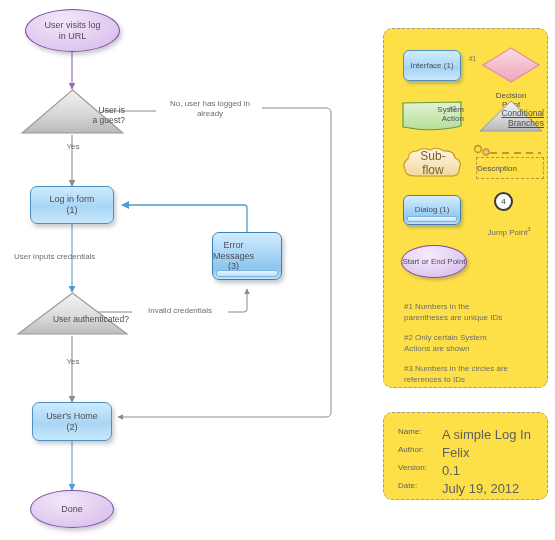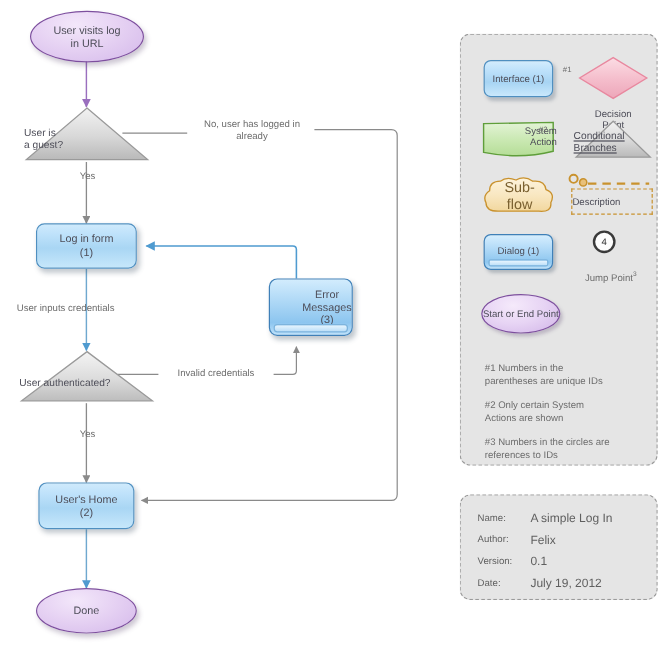--- a/index.html
+++ b/index.html
@@ -39,45 +39,44 @@
   }
   .dialogbox{
     border-radius:7px;
     border:1.2px solid #3f80b8;
     background:linear-gradient(180deg,#d2ecfd 0%,#aed8f6 40%,#8cc5ef 78%,#bfe2fb 100%);
     color:#4d4d58;
     box-shadow:2px 3px 4px rgba(60,80,100,.32);
     font-size:9px;
     position:absolute;
     box-sizing:border-box;
-    display:flex;align-items:center;justify-content:flex-end;text-align:center;
+    display:flex;align-items:center;justify-content:flex-start;text-align:center;
     line-height:1.18;
-    margin-left:12px;
   }
   .dialogbox::after{
     content:"";position:absolute;left:3px;right:3px;bottom:2.5px;height:5px;
     border-radius:3px;
     background:linear-gradient(180deg,#e8f5fe,#bcdff8);
     border:1px solid #7db4dd;
   }
 
   
   .tri{position:absolute;}
   .tri .tritext{
-    position:absolute;left:0;width:100%;text-align:left;
+    position:absolute;left:0;width:100%;text-align:right;
     font-size:8.5px;color:#4d4d58;line-height:1.15;white-space:pre-line;
   }
 
   
   .elabel{position:absolute;font-size:8px;color:#6d6d6d;white-space:pre-line;
           text-align:center;line-height:1.25;}
 
   
   .dashbox{position:absolute;box-sizing:border-box;
-    border:1.6px dashed #9a9a9a;border-radius:9px;background:#e5e5e5;}
+    border:1.6px dashed #9a9a9a;border-radius:9px;background:#fde047;}
 
   .lg-item{position:absolute;box-sizing:border-box;display:flex;
     align-items:center;justify-content:center;text-align:center;
     font-size:8px;line-height:1.18;color:#4d4d58;}
 
   .lg-iface{
     border-radius:6px;border:1.1px solid #4f8fc0;
     background:linear-gradient(180deg,#d3ecfd 0%,#bfe2fb 25%,#a7d4f3 60%,#c9e8fc 100%);
     box-shadow:2px 2.5px 3px rgba(60,80,100,.28);
   }
@@ -118,21 +117,21 @@
     font-size:8px;color:#4d4d58;}
 
   .jumpcircle{position:absolute;box-sizing:border-box;border:2px solid #3a3a3a;
     border-radius:50%;background:#fdfdfd;display:flex;align-items:center;
     justify-content:center;font-size:8px;color:#333;}
 
   .lg-note{position:absolute;font-size:8px;color:#6d6d6d;line-height:1.4;
     white-space:pre-line;}
   .lg-hash{position:absolute;font-size:6.5px;color:#6d6d6d;}
   .meta-key{position:absolute;font-size:8px;color:#5f5f5f;}
-  .meta-val{position:absolute;font-size:10px;color:#5f5f5f;}
+  .meta-val{position:absolute;font-size:13px;color:#5f5f5f;}
 
   .sup{font-size:5.5px;vertical-align:super;}
 </style>
 </head>
 <body>
 
 <div id="canvas">
 
   <svg width="555" height="540" style="position:absolute;left:0;top:0;">
     <defs>

